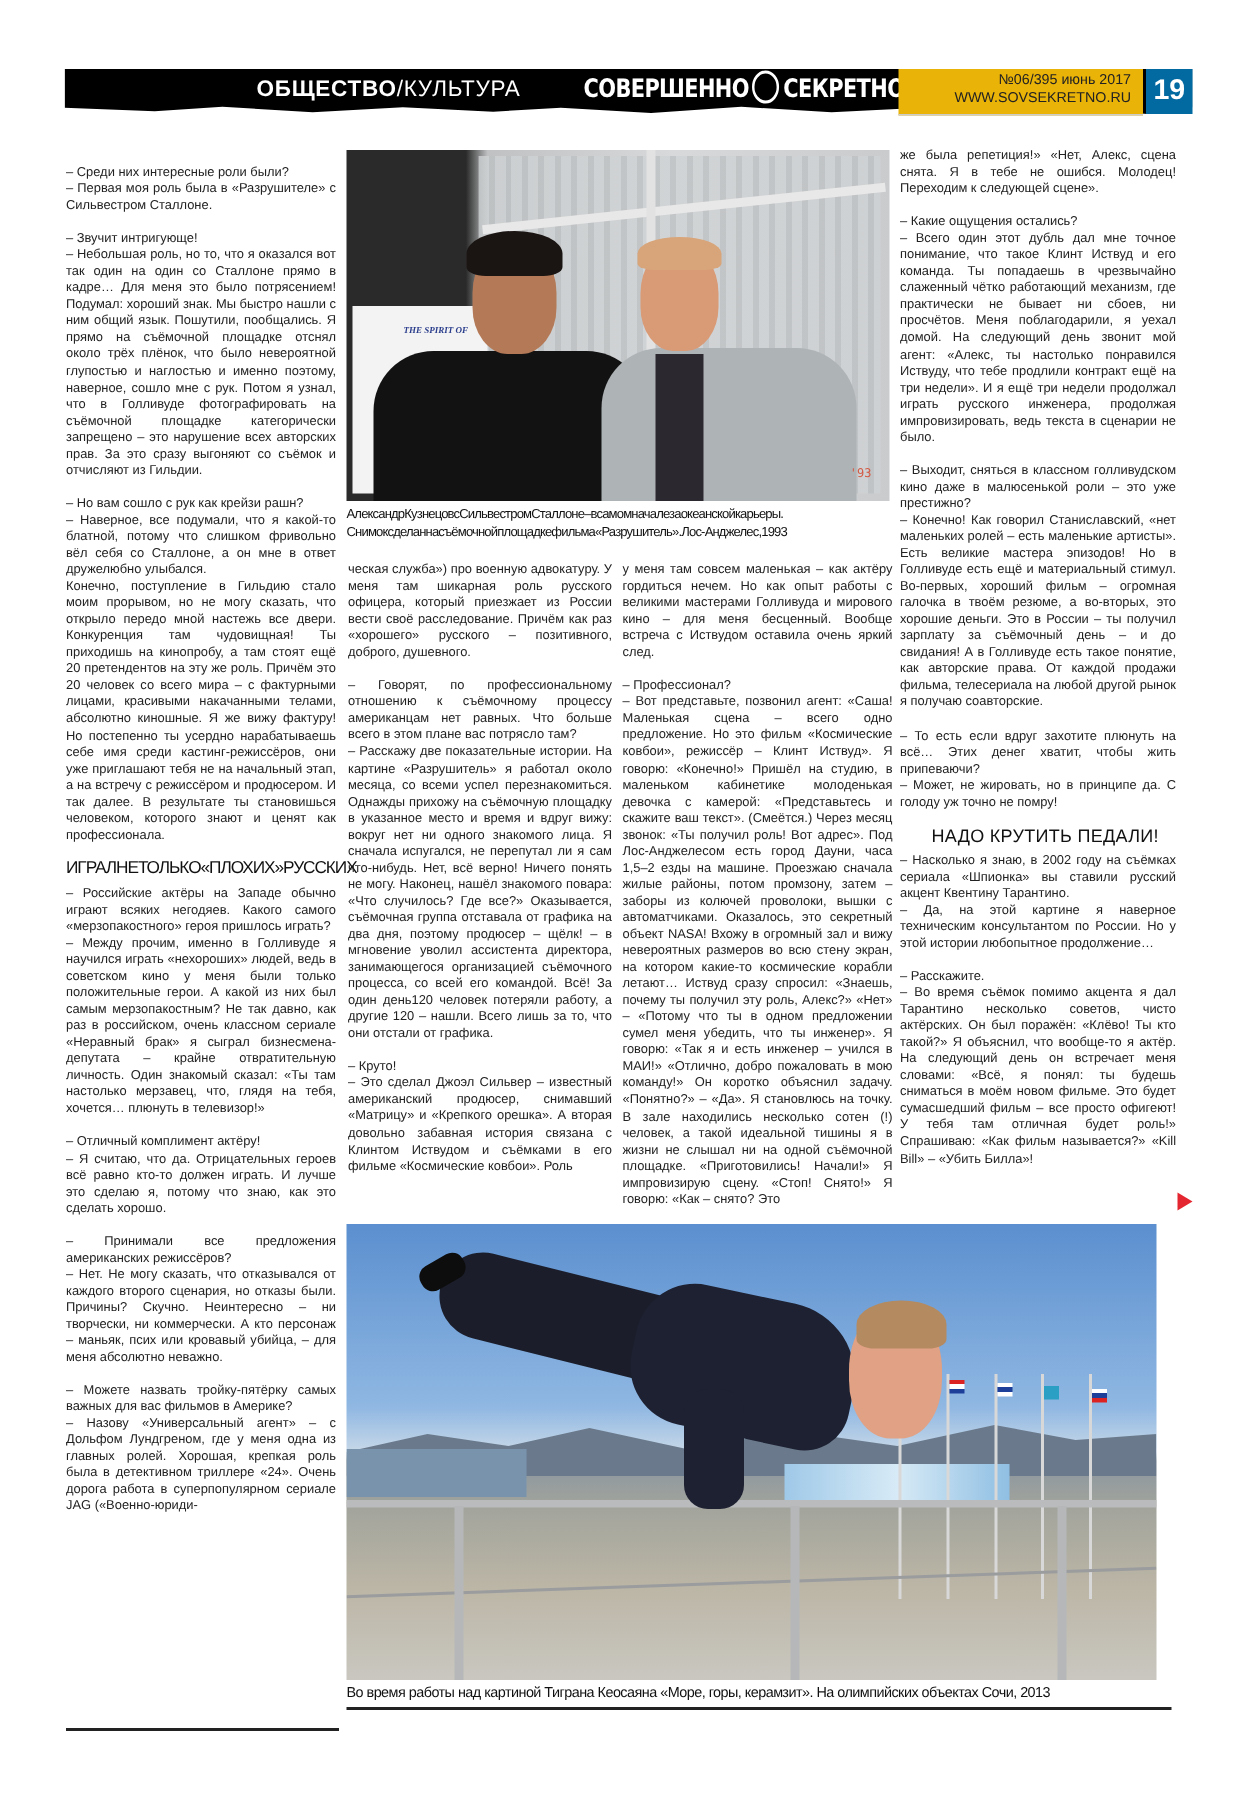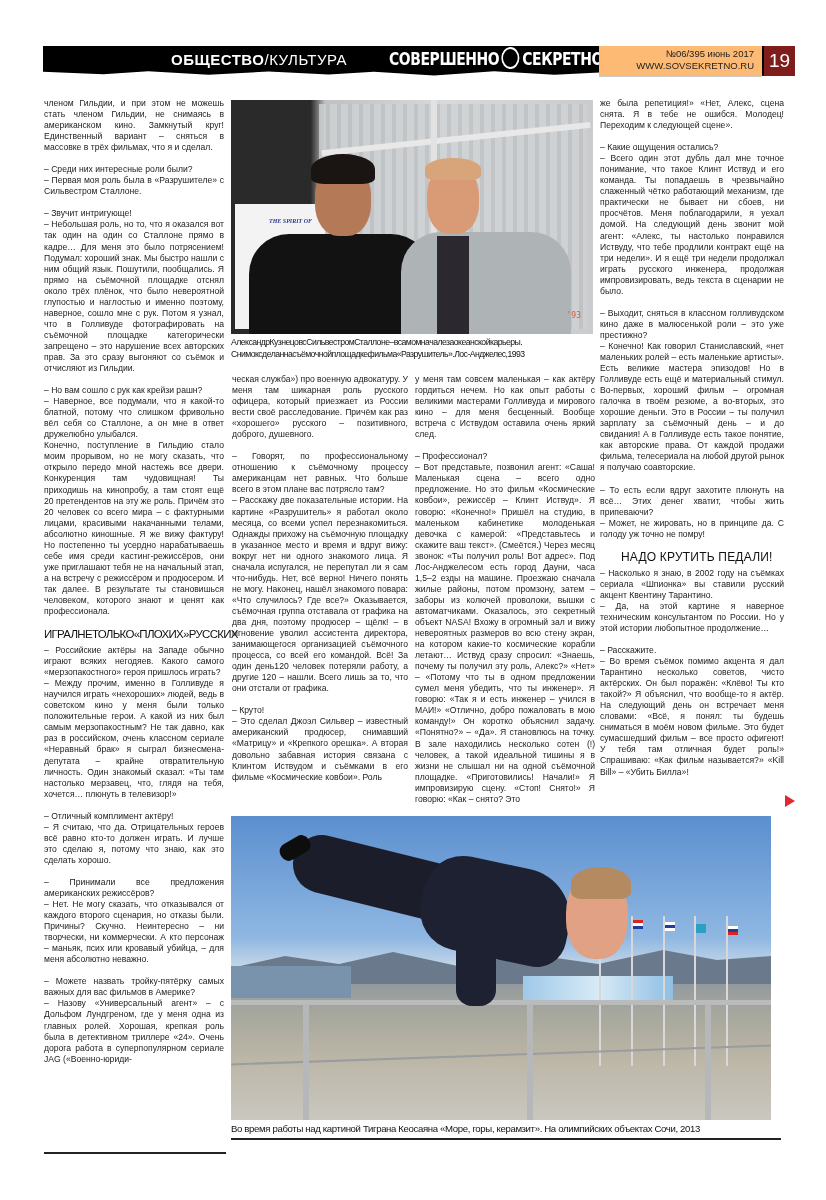--- a/index.html
+++ b/index.html
@@ -7,25 +7,25 @@
          font-family:"Liberation Sans", sans-serif; color:#1a1a1a; }
   .header { position:absolute; left:43px; top:46px; width:812px; height:30px; }
   .header-bar { position:absolute; left:0; top:0; width:752px; height:30px; background:#000;
                 clip-path: polygon(0 0,100% 0,100% 85%,96% 100%,90% 88%,83% 96%,76% 86%,68% 96%,60% 84%,52% 98%,44% 86%,38% 95%,30% 85%,22% 96%,14% 84%,8% 94%,0 86%); }
   .rubric { position:absolute; left:128px; top:5px; color:#fff; font-size:15px; letter-spacing:0.5px; }
   .rubric b { font-weight:bold; }
   .masthead { position:absolute; left:346px; top:3px; color:#fff; font-size:17px; font-weight:bold;
               letter-spacing:-0.5px; font-family:"DejaVu Sans", sans-serif; transform:scaleX(0.82); transform-origin:left; white-space:nowrap; }
   .masthead .globe { display:inline-block; width:18px; height:18px; border:2px solid #fff; border-radius:50%;
                      vertical-align:middle; margin:0 3px; position:relative; top:-2px; }
-  .issuebox { position:absolute; left:556px; top:0; width:163px; height:30px; background:#fdba74;
+  .issuebox { position:absolute; left:556px; top:0; width:163px; height:30px; background:#eab308;
               border-bottom:1px solid #ccc; }
   .issue { position:absolute; right:8px; top:2px; font-size:9.5px; color:#222; text-align:right; line-height:12px; }
-  .pagenum { position:absolute; left:721px; top:0; width:31px; height:30px; background:#7f1d1d; color:#fff;
-             font-size:19px; font-weight:normal; text-align:center; line-height:30px; }
+  .pagenum { position:absolute; left:721px; top:0; width:31px; height:30px; background:#0369a1; color:#fff;
+             font-size:19px; font-weight:bold; text-align:center; line-height:30px; }
 
   .col { position:absolute; font-size:8.6px; line-height:11.05px; text-align:justify; color:#222; }
   .col p { margin:0; text-indent:0; }
   .col p.gap { margin-top:11px; }
   .c1 { left:44px; top:98px; width:180px; }
   .c2 { left:232px; top:374px; width:176px; }
   .c3 { left:415px; top:374px; width:180px; }
   .c4 { left:600px; top:98px; width:184px; }
 
   .subhead { font-size:11.5px; line-height:14px; margin:10px 0 4px 0; letter-spacing:-0.7px; color:#111; text-align:left; }
@@ -89,21 +89,20 @@
   <div class="issuebox">
     <div class="issue">
       <div>№06/395  июнь 2017</div>
       <div>WWW.SOVSEKRETNO.RU</div>
     </div>
   </div>
   <div class="pagenum">19</div>
 </div>
 
 <div class="col c1">
-  <p>членом Гильдии, и при этом не можешь стать членом Гильдии, не снимаясь в американском кино. Замкнутый круг! Единственный вариант – сняться в массовке в трёх фильмах, что я и сделал.</p>
   <p class="gap">– Среди них интересные роли были?</p>
   <p>– Первая моя роль была в «Разрушителе» с Сильвестром Сталлоне.</p>
   <p class="gap">– Звучит интригующе!</p>
   <p>– Небольшая роль, но то, что я оказался вот так один на один со Сталлоне прямо в кадре… Для меня это было потрясением! Подумал: хороший знак. Мы быстро нашли с ним общий язык. Пошутили, пообщались. Я прямо на съёмочной площадке отснял около трёх плёнок, что было невероятной глупостью и наглостью и именно поэтому, наверное, сошло мне с рук. Потом я узнал, что в Голливуде фотографировать на съёмочной площадке категорически запрещено – это нарушение всех авторских прав. За это сразу выгоняют со съёмок и отчисляют из Гильдии.</p>
   <p class="gap">– Но вам сошло с рук как крейзи рашн?</p>
   <p>– Наверное, все подумали, что я какой-то блатной, потому что слишком фривольно вёл себя со Сталлоне, а он мне в ответ дружелюбно улыбался.</p>
   <p>Конечно, поступление в Гильдию стало моим прорывом, но не могу сказать, что открыло передо мной настежь все двери. Конкуренция там чудовищная! Ты приходишь на кинопробу, а там стоят ещё 20 претендентов на эту же роль. Причём это 20 человек со всего мира – с фактурными лицами, красивыми накачанными телами, абсолютно киношные. Я же вижу фактуру! Но постепенно ты усердно нарабатываешь себе имя среди кастинг-режиссёров, они уже приглашают тебя не на начальный этап, а на встречу с режиссёром и продюсером. И так далее. В результате ты становишься человеком, которого знают и ценят как профессионала.</p>
   <div class="subhead">ИГРАЛНЕТОЛЬКО«ПЛОХИХ»РУССКИХ</div>
   <p>– Российские актёры на Западе обычно играют всяких негодяев. Какого самого «мерзопакостного» героя пришлось играть?</p>
   <p>– Между прочим, именно в Голливуде я научился играть «нехороших» людей, ведь в советском кино у меня были только положительные герои. А какой из них был самым мерзопакостным? Не так давно, как раз в российском, очень классном сериале «Неравный брак» я сыграл бизнесмена-депутата – крайне отвратительную личность. Один знакомый сказал: «Ты там настолько мерзавец, что, глядя на тебя, хочется… плюнуть в телевизор!»</p>

